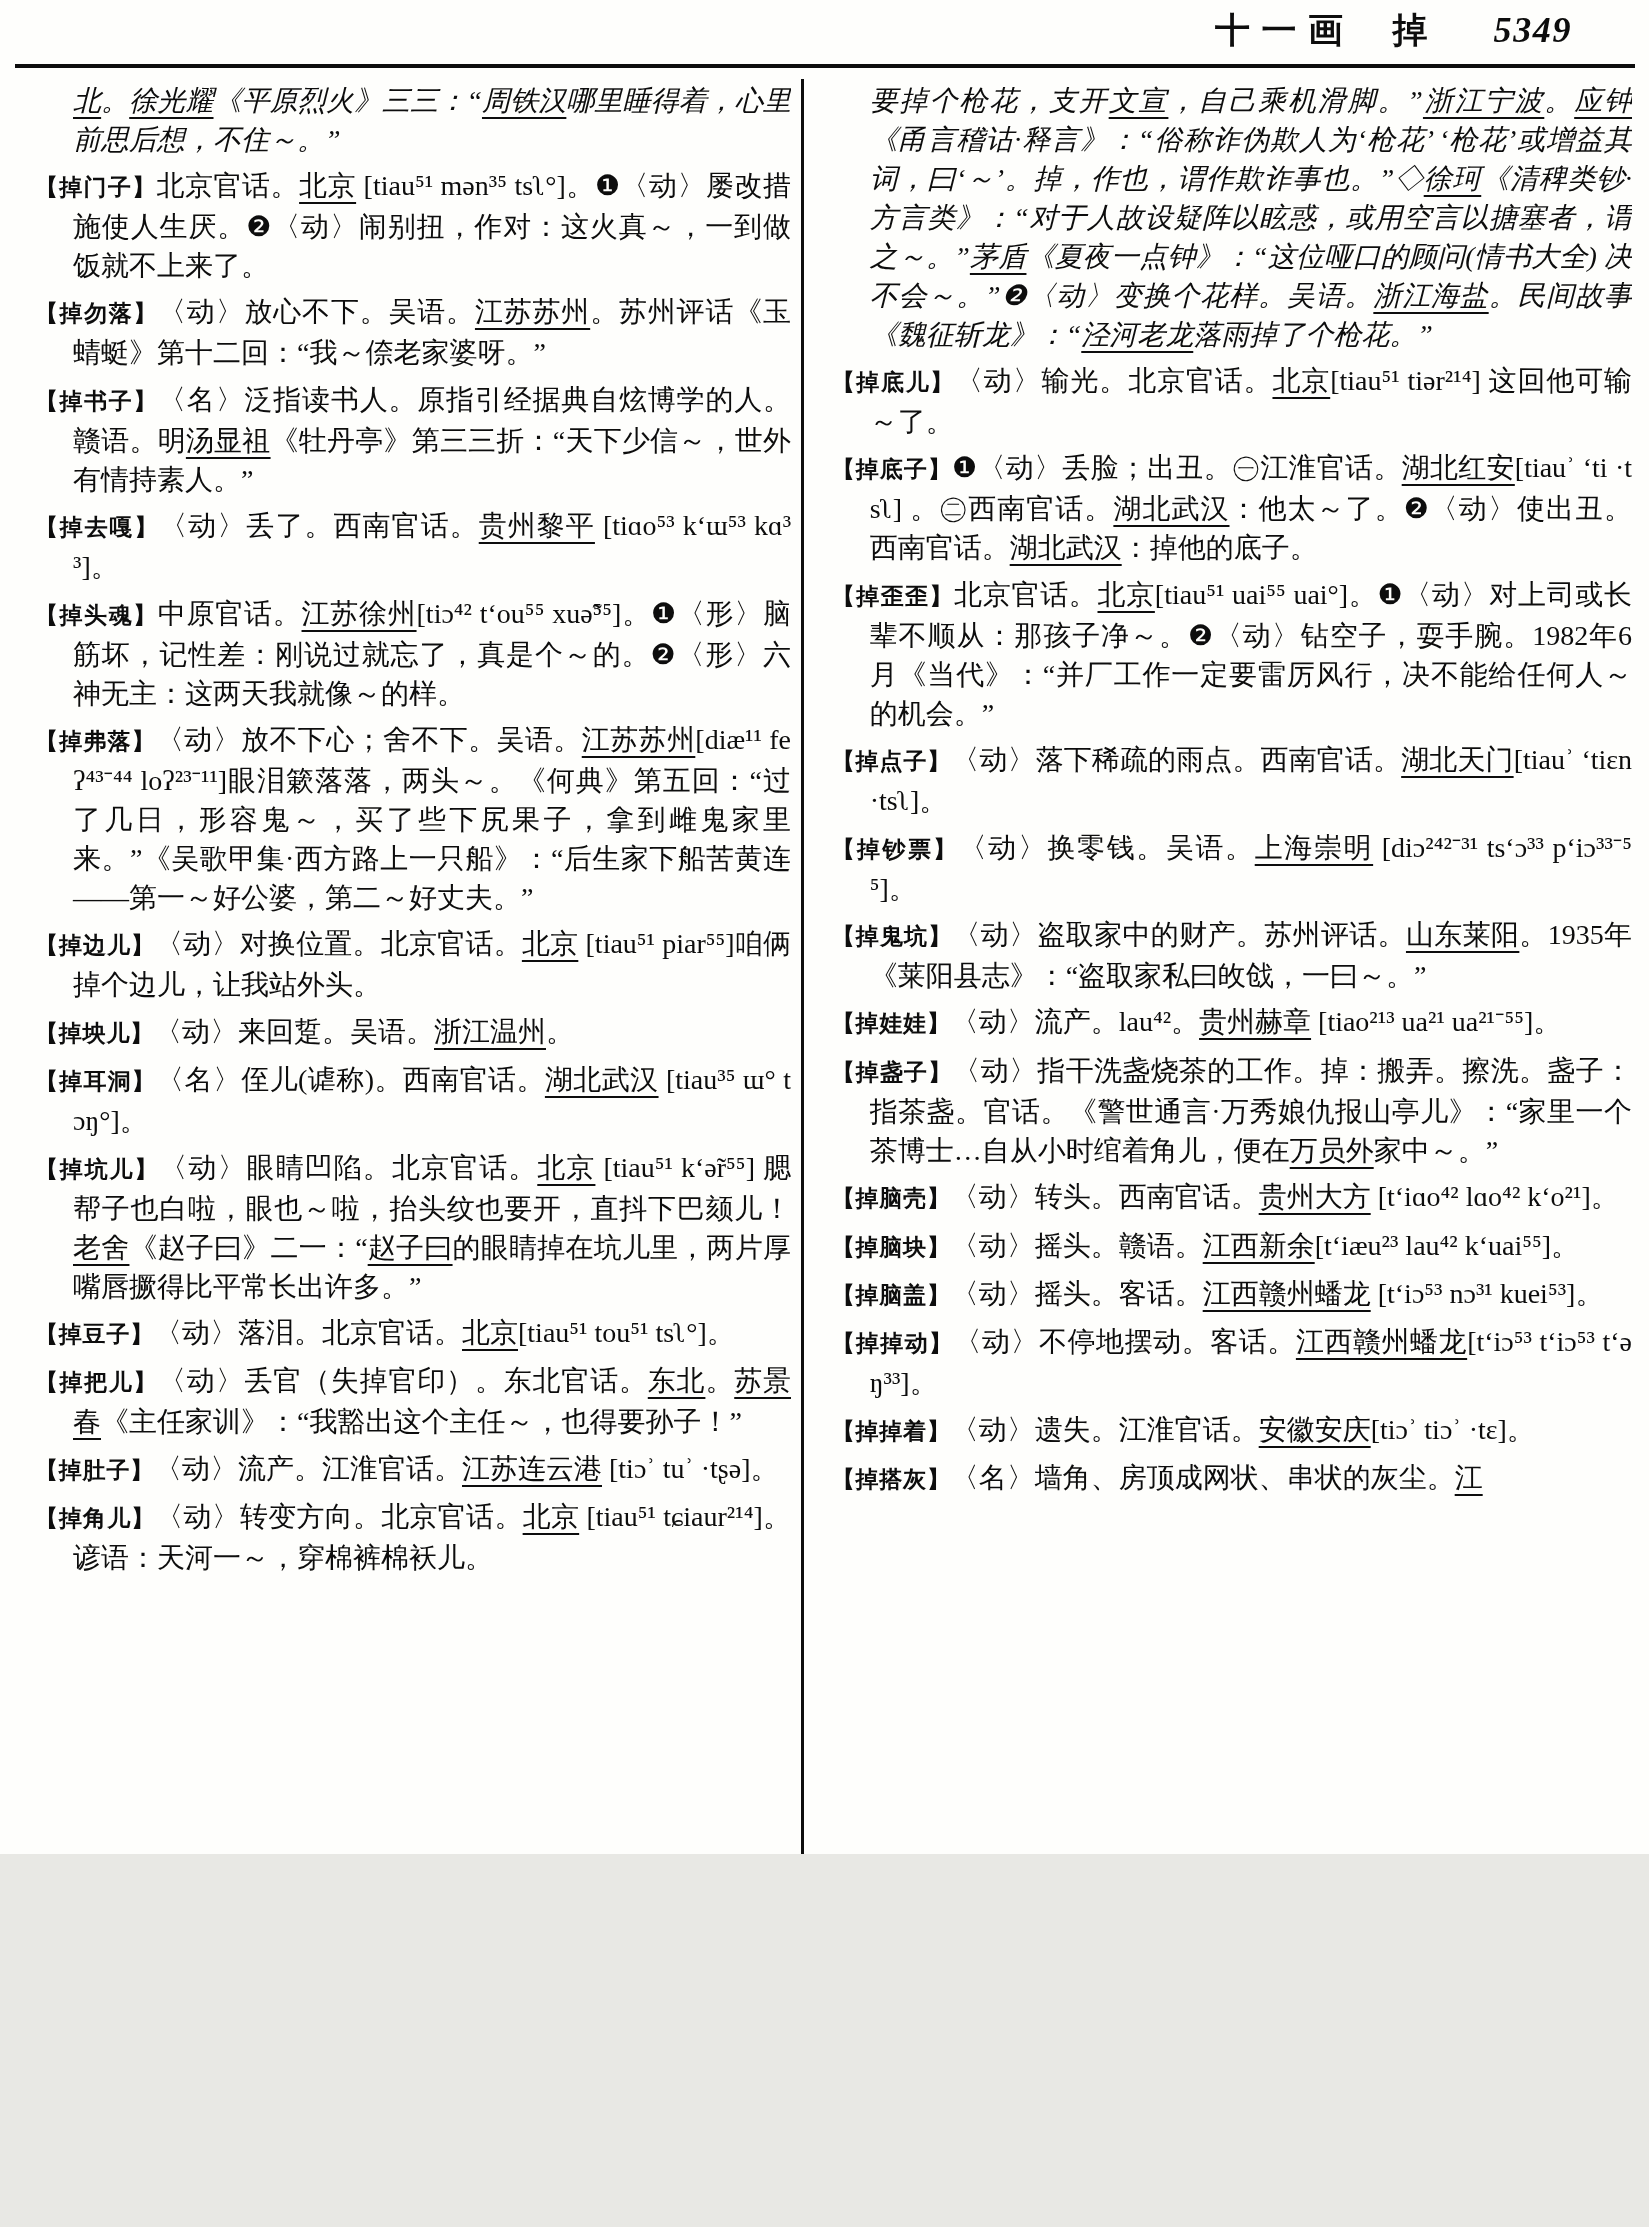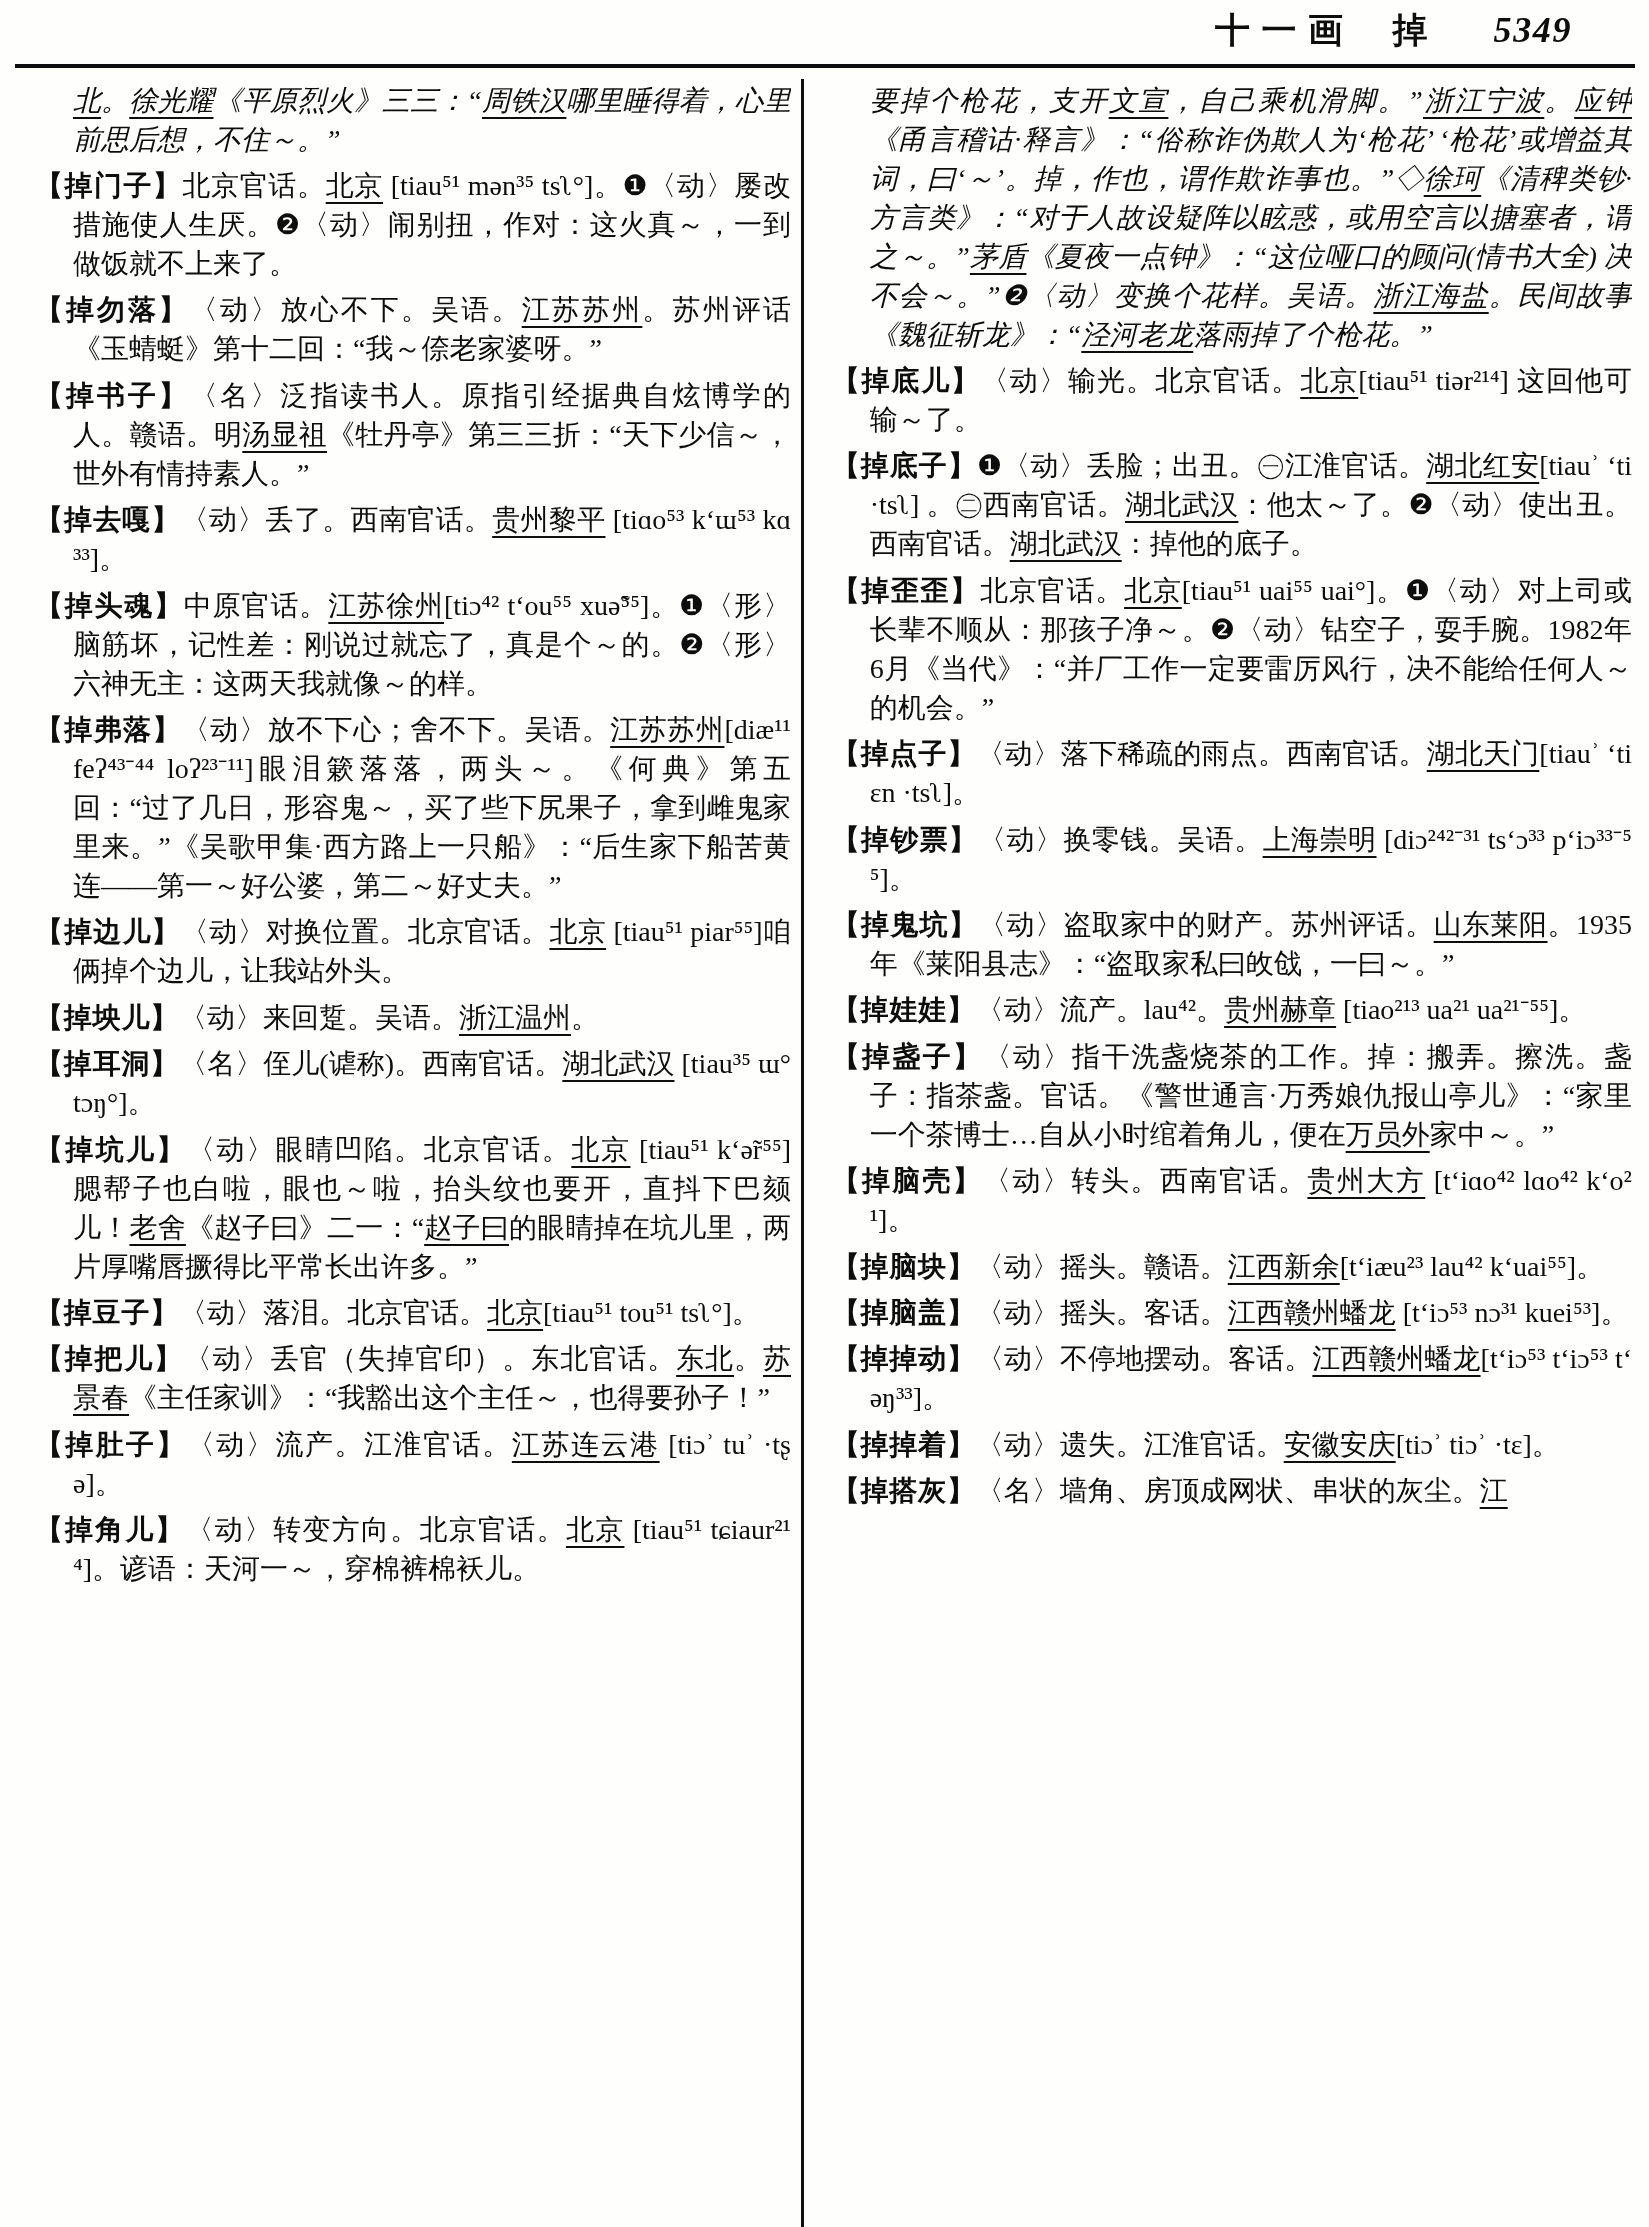--- a/index.html
+++ b/index.html
@@ -1,17 +1,17 @@
 <!DOCTYPE html>
 <html style="font-size:13.2px"><head>
 <meta charset="utf-8">
 <style>
   html,body { margin:0; padding:0; background:#e8e8e4; }
   .page {
-    position:relative; width:1650px; height:2227px;
+    position:relative; width:1650px; height:1854px;
     background:#fefefc; color:#0d0d0d; overflow:hidden;
     font-family:"Liberation Serif", serif;
   }
   .header {
     position:absolute; top:6.6px; left:0; right:78px; height:54px;
     text-align:right; white-space:nowrap;
   }
   .header .sec { font-size:35px; font-weight:bold; letter-spacing:11.5px; }
   .header .chr { font-size:35px; font-weight:bold; margin-left:38px; }
   .header .pg  { font-size:36px; font-weight:bold; font-style:italic; margin-left:66px; letter-spacing:1.6px; }
@@ -27,21 +27,21 @@
   .col-left  { width:756px; }
   .divider   { width:2.5px; background:#0d0d0d; margin:0 13.2px 0 10px; flex:0 0 auto; }
   .col-right { flex:1;margin-left:15px; }
   .entry {
     font-size:28px; line-height:39px; text-align:justify;
     margin:7.4px 0; padding-left:38px; text-indent:-38px;
     word-break:break-all;
   }
   .entry:first-child { margin-top:1.6px; }
   .entry.cont { text-indent:0;font-style:italic; }
-  .hw { font-weight:bold; font-size:28px; letter-spacing:0.8px; }
+  .hw { font-weight:bold; font-size:23px; letter-spacing:0.8px; }
   .u  { text-decoration:underline; text-decoration-thickness:2.1px; text-underline-offset:6.6px; }
 </style>
 </head>
 <body>
 
 <div class="page">
   <div class="header">
     <span class="sec">十一画</span><span class="chr">掉</span><span class="pg">5349</span>
   </div>
   <div class="rule"></div>

